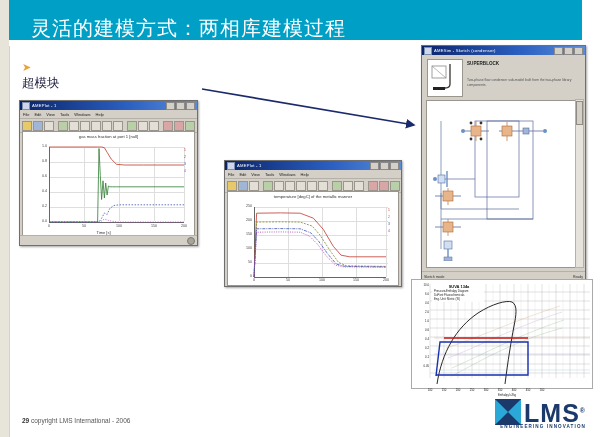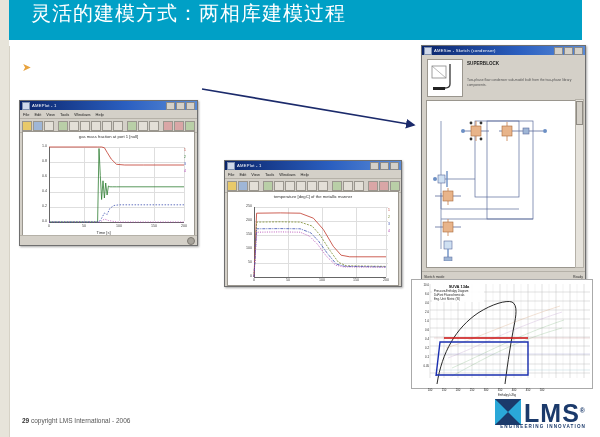--- a/index.html
+++ b/index.html
@@ -14,21 +14,21 @@
   
   .edge-strip{position:absolute;left:0;top:0;width:9px;height:437px;background:#e7e4da;}
   .edge-strip-inner{position:absolute;left:9px;top:46px;width:1px;height:391px;background:#d6d2c6;}
 
   
   .title-band{
     position:absolute;left:9px;top:0;width:573px;height:40px;
     background:#00a0c6;
   }
   .title-band .tb-text{
-    position:absolute;left:22px;top:0;
+    position:absolute;left:22px;top:15px;
     font-size:20px;letter-spacing:1px;color:#ffffff;
     font-family:"DejaVu Sans","Liberation Sans",sans-serif;
     white-space:nowrap;
   }
   .title-underline{position:absolute;left:9px;top:40px;width:573px;height:3px;background:#ffffff;}
 
   
   .bullet-block{position:absolute;left:22px;top:60px;width:230px;}
   .bullet-row{display:flex;align-items:flex-start;gap:5px;}
   .bullet-marker{color:#e8a33d;font-size:11px;line-height:15px;}
@@ -131,20 +131,21 @@
 
   <div class="title-band">
     <div class="tb-text">灵活的建模方式：两相库建模过程</div>
   </div>
   <div class="title-underline"></div>
 
   <div class="bullet-block">
     <div class="bullet-row">
       <span class="bullet-marker">➤</span>
     </div>
+    <div class="bullet-l2">超模块</div>
   </div>
 
   <svg class="arrow-svg" width="235" height="60">
     <defs>
       <marker id="ah" markerWidth="7" markerHeight="7" refX="5" refY="3" orient="auto">
         <path d="M0,0 L6,3 L0,6 z" fill="#1b2a6b"></path>
       </marker>
     </defs>
     <line x1="7" y1="9" x2="219" y2="45" stroke="#1b2a6b" stroke-width="1.6" marker-end="url(#ah)"></line>
   </svg>

